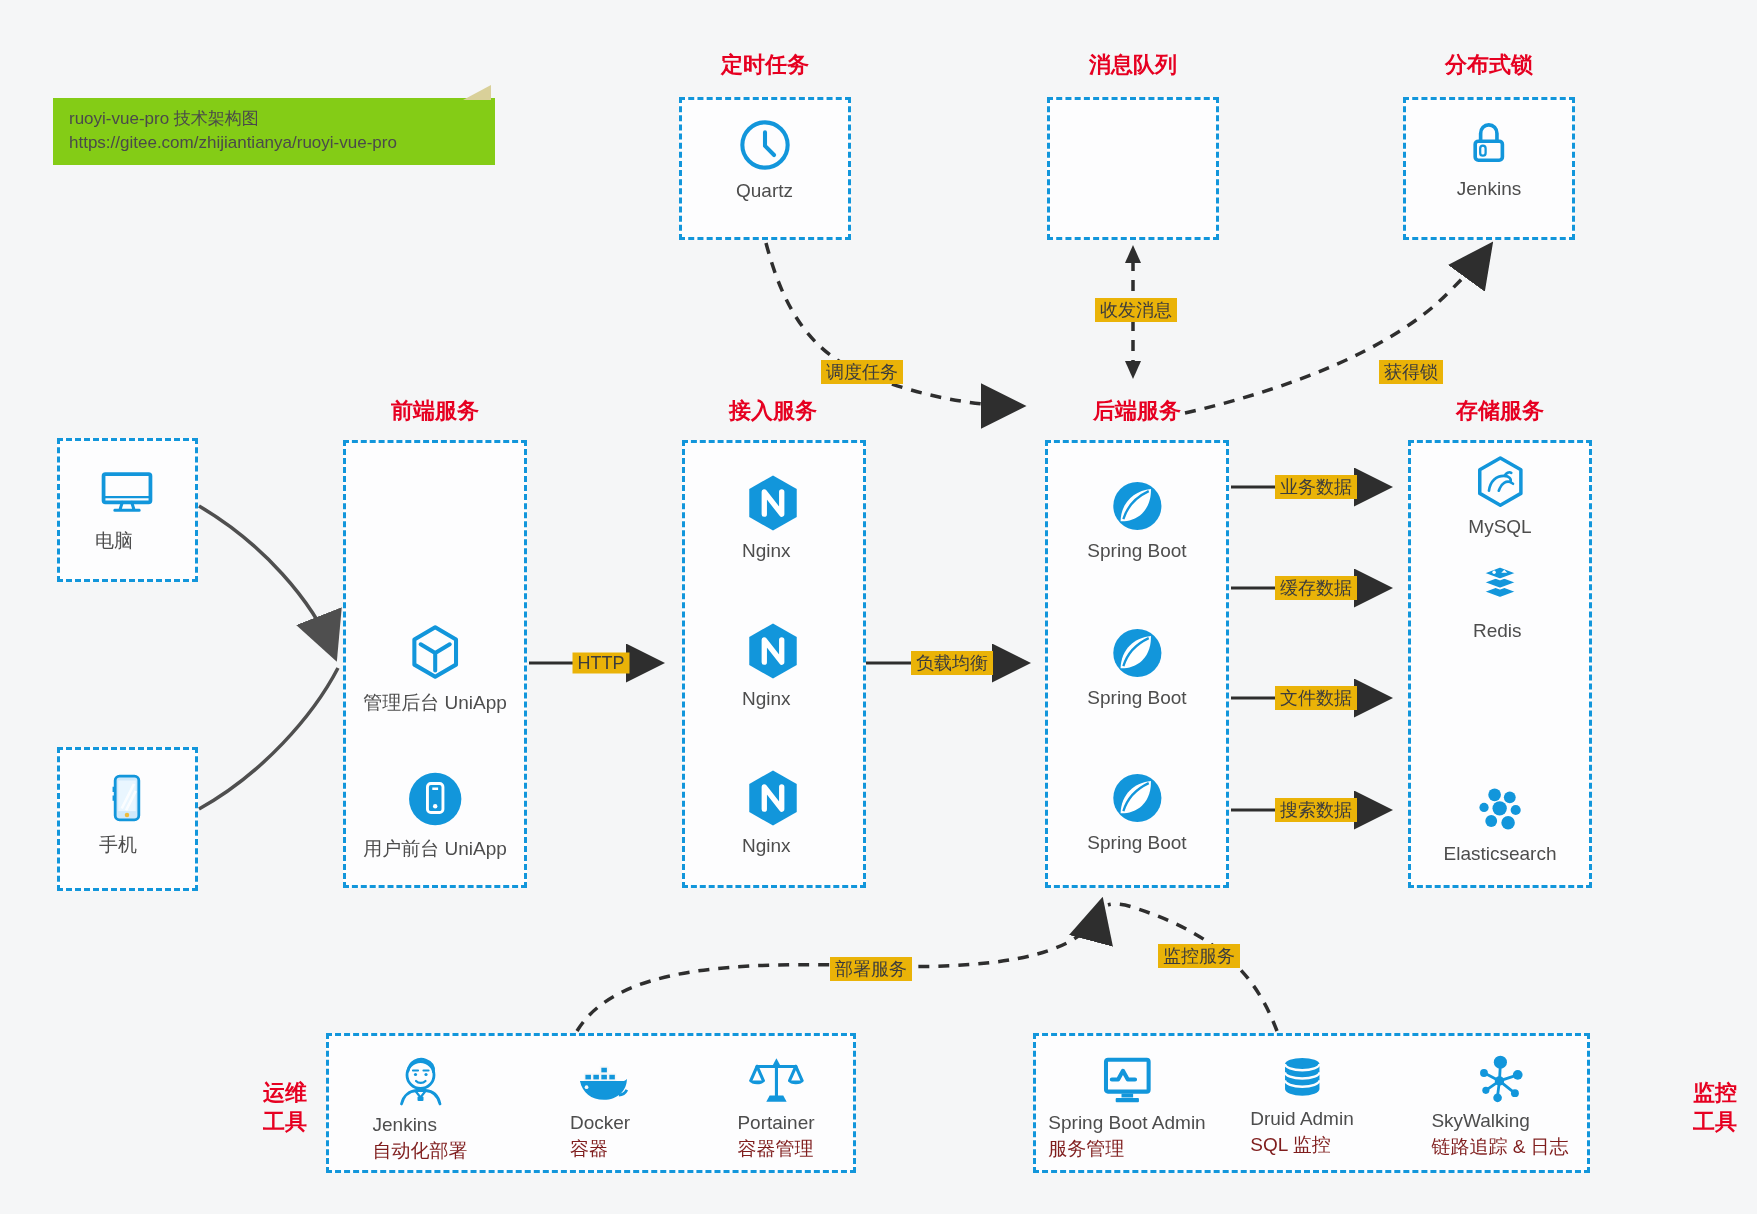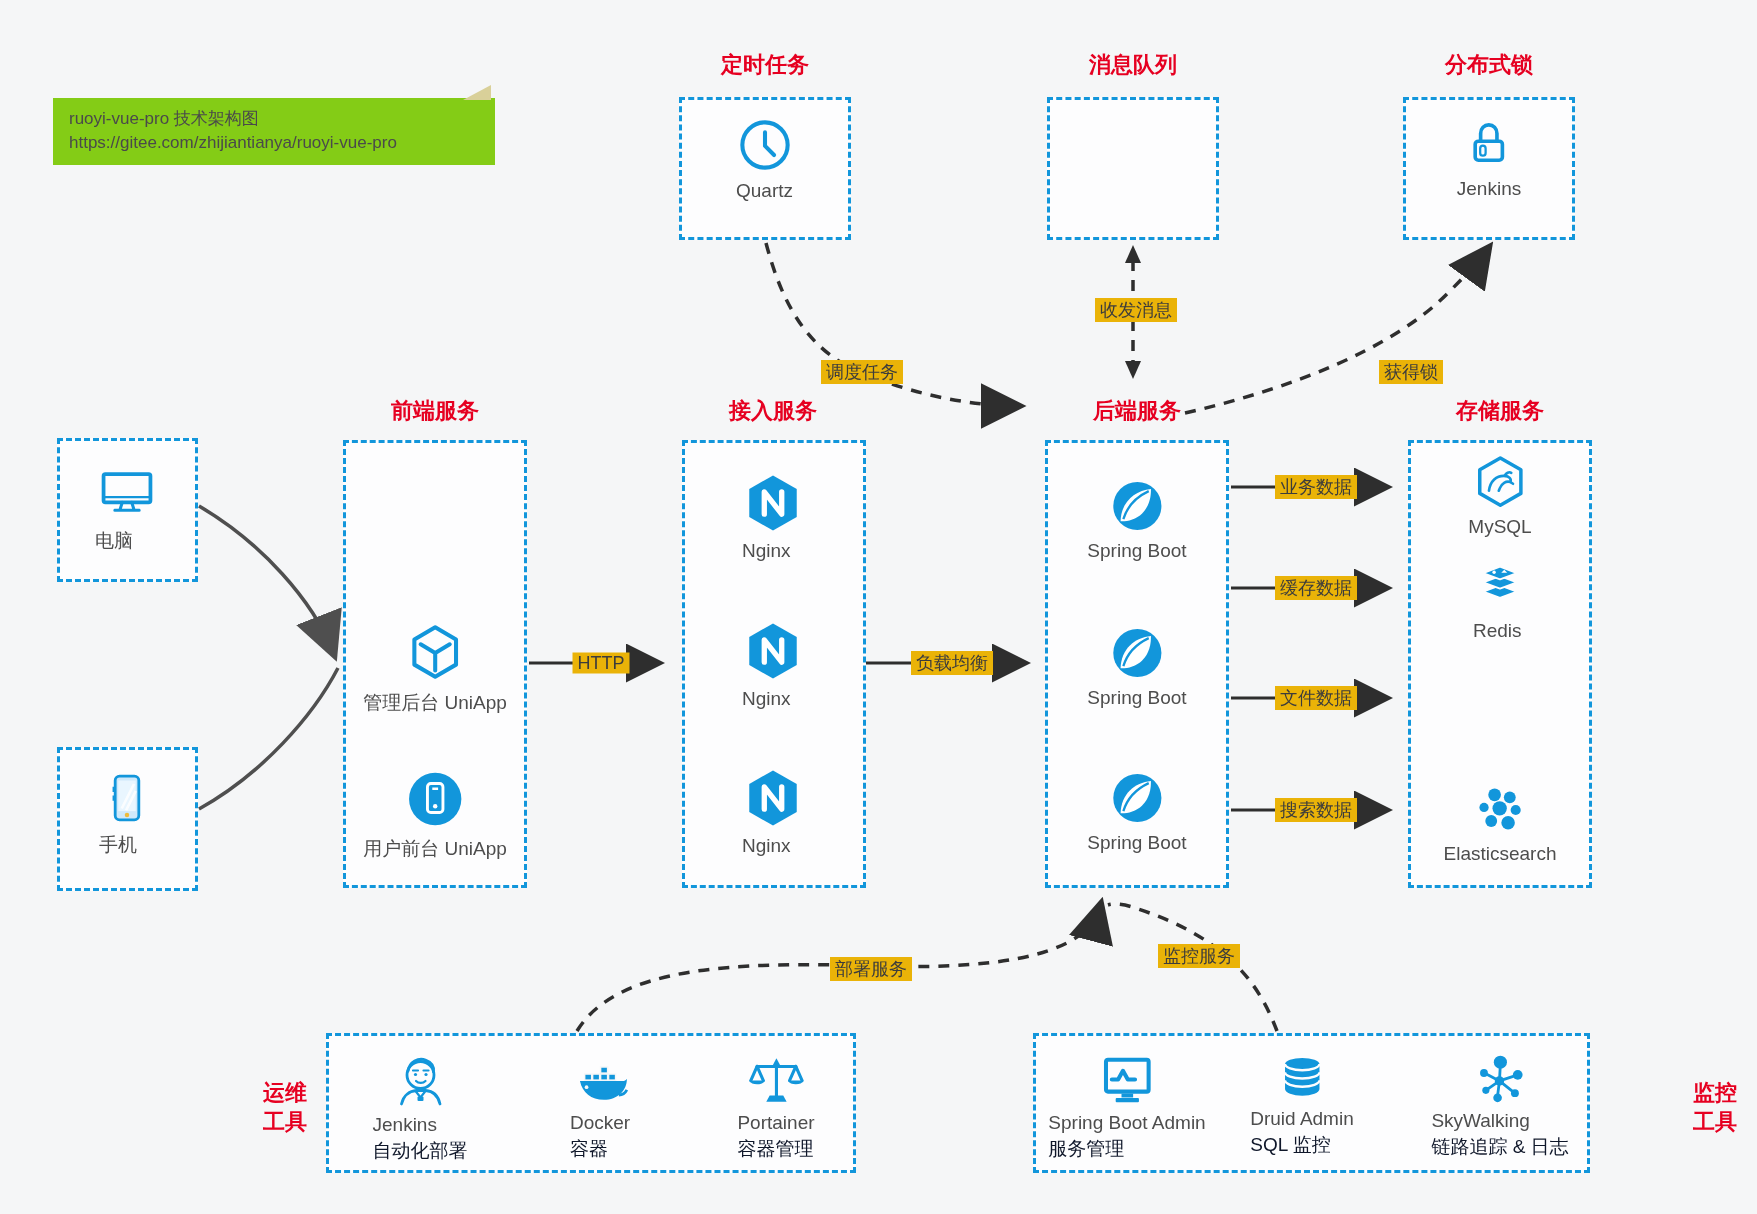--- a/index.html
+++ b/index.html
@@ -8,21 +8,21 @@
   .box{position:absolute;border:3px dashed #1296db;background:#fdfdfe;box-sizing:border-box;z-index:1;}
   .edges{position:absolute;left:0;top:0;z-index:2;}
   .title{position:absolute;transform:translateX(-50%);color:#e60021;font-weight:bold;
          font-size:22px;white-space:nowrap;z-index:3;}
   .side-label{position:absolute;transform:translateX(-50%);color:#e60021;font-weight:bold;
          font-size:22px;line-height:29px;text-align:center;z-index:3;white-space:nowrap;}
   .node{position:absolute;transform:translateX(-50%);z-index:3;}
   .node svg{display:block;margin:0 auto;}
   .lbl{margin-top:6px;font-size:19px;color:#4d4d4d;white-space:nowrap;}
   .name{font-size:19px;color:#4d4d4d;white-space:nowrap;}
-  .desc{margin-top:2px;font-size:19px;color:#0f172a;white-space:nowrap;}
+  .desc{margin-top:2px;font-size:19px;color:#7f1d1d;white-space:nowrap;}
   .chip{position:absolute;transform:translate(-50%,-50%);background:#eab308;padding:0 5px;
         font-size:18px;color:#3c3c3c;z-index:4;white-space:nowrap;}
   .note{position:absolute;left:53px;top:98px;width:442px;height:67px;background:#84cc16;
         box-sizing:border-box;padding:9px 0 12px 16px;z-index:3;}
   .note .n1,.note .n2{font-size:17px;line-height:24px;color:#4a4a4a;white-space:nowrap;}
   .note-fold{position:absolute;right:4px;top:-13px;width:0;height:0;z-index:3;
         border-left:28px solid transparent;border-bottom:15px solid #d9d099;}
 </style>
 </head>
 <body>

